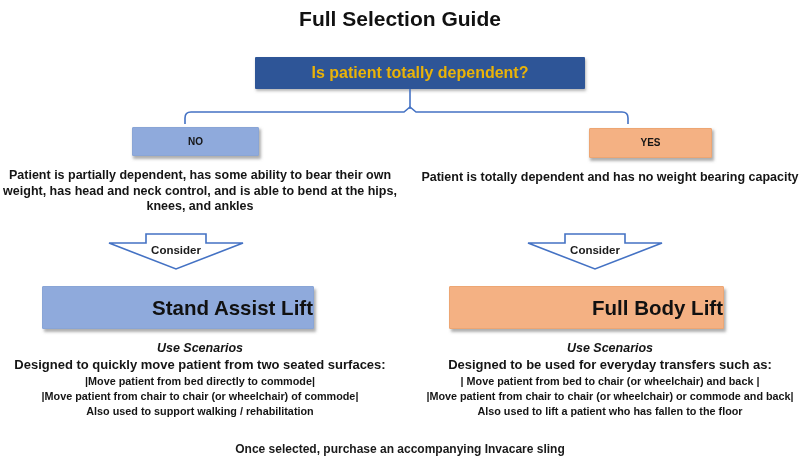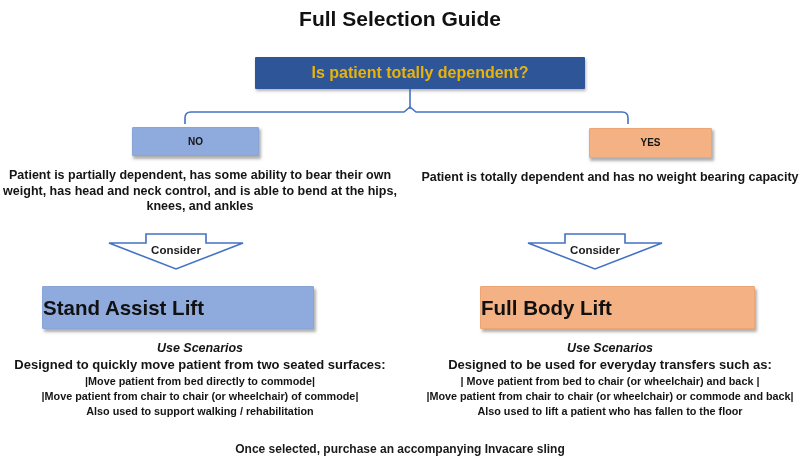--- a/index.html
+++ b/index.html
@@ -24,25 +24,25 @@
   }
   .no-box  { left:132px; top:127px; width:125px; height:27px; line-height:27px; background:#8FAADC; border:1px solid #89a5d6; }
   .yes-box { left:549px; top:128px; width:121px; height:28px; line-height:28px; background:#F4B183; border:1px solid #eda673;margin-left:40px; }
   .desc { position:absolute; text-align:center; font-size:12.5px; line-height:15.5px; color:#151515; }
   .no-desc  { left:-2px;  top:168px; width:404px; }
   .yes-desc { left:408px; top:170px; width:404px; }
   .arrow { position:absolute; }
   .arrow-left  { left:108px; top:232px; }
   .arrow-right { left:527px; top:232px; }
   .lift-box {
-    position:absolute; text-align:left; font-size:20.5px; color:#111;
+    position:absolute; text-align:right; font-size:20.5px; color:#111;
     box-shadow:2px 3px 3px rgba(110,110,110,0.55); border-radius:1px;
   }
   .stand { left:42px;  top:286px; width:270px; height:41px; line-height:41px; background:#8FAADC; border:1px solid #89a5d6; }
-  .full  { left:480px; top:286px; width:273px; height:41px; line-height:41px; background:#F4B183; border:1px solid #eda673; }
+  .full  { left:449px; top:286px; width:273px; height:41px; line-height:41px; background:#F4B183; border:1px solid #eda673; }
   .scen { position:absolute; text-align:center; color:#151515; }
   .left-scen  { left:-5px;  top:341px; width:410px; }
   .right-scen { left:405px; top:341px; width:410px; }
   .scen-title { font-size:12.5px; font-style:italic; margin-bottom:2px; }
   .scen-head  { font-size:13px; margin-bottom:2px; }
   .scen-line  { font-size:10.8px; line-height:15px; white-space:nowrap; }
   .footer {
     position:absolute; top:442px; left:0; width:100%; text-align:center; font-size:12px;
   }
 </style>

